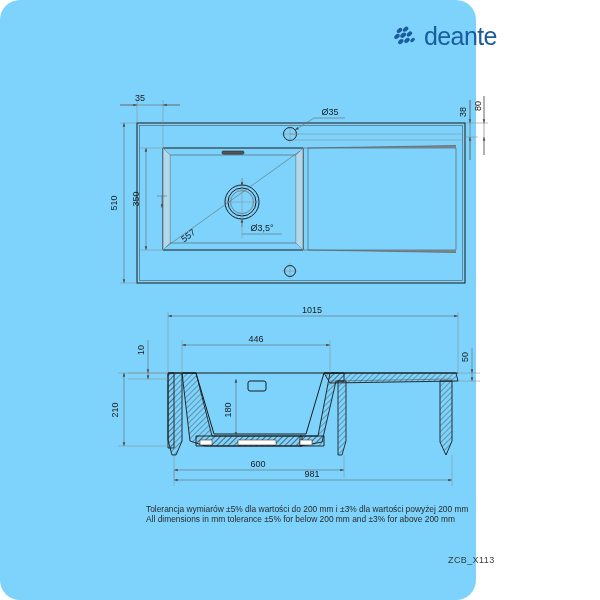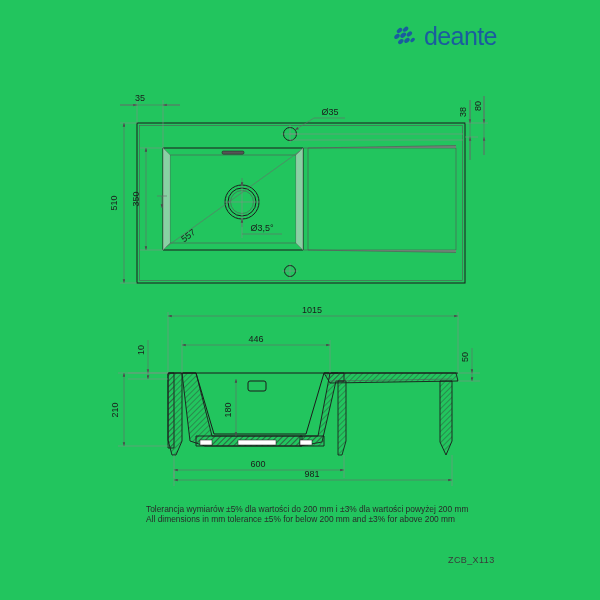--- a/index.html
+++ b/index.html
@@ -1,17 +1,17 @@
 <!DOCTYPE html>
 <html><head>
 <meta charset="utf-8">
 <style>
   html,body{margin:0;padding:0;background:#ffffff;}
   body{width:600px;height:600px;overflow:hidden;font-family:"Liberation Sans",sans-serif;}
-  #sheet{position:relative;width:600px;height:600px;background:#22c55e;}
+  #sheet{position:relative;width:476px;height:600px;background:#7dd3fc;border-radius:20px;}
   .logo-wrap{position:absolute;left:392px;top:22px;display:flex;align-items:center;gap:6px;}
   .logo-text{font-family:"Liberation Sans",sans-serif;font-size:25px;color:#1a5c9e;letter-spacing:-0.6px;font-weight:400;}
   svg{position:absolute;left:0;top:0;}
   .ln{stroke:#1b1b1b;fill:none;stroke-width:1;}
   .ln-thin{stroke:#555;fill:none;stroke-width:0.6;}
   .dim{stroke:#6a6a6a;fill:none;stroke-width:0.6;}
   .ext{stroke:#8d8d8d;fill:none;stroke-width:0.55;}
   .hatchfill{fill:url(#hatch);stroke:#1b1b1b;stroke-width:0.9;}
   .txt{font-family:"Liberation Sans",sans-serif;font-size:9px;fill:#1b1b1b;}
   .txt-foot{font-family:"Liberation Sans",sans-serif;font-size:8.4px;fill:#2a2a2a;}

